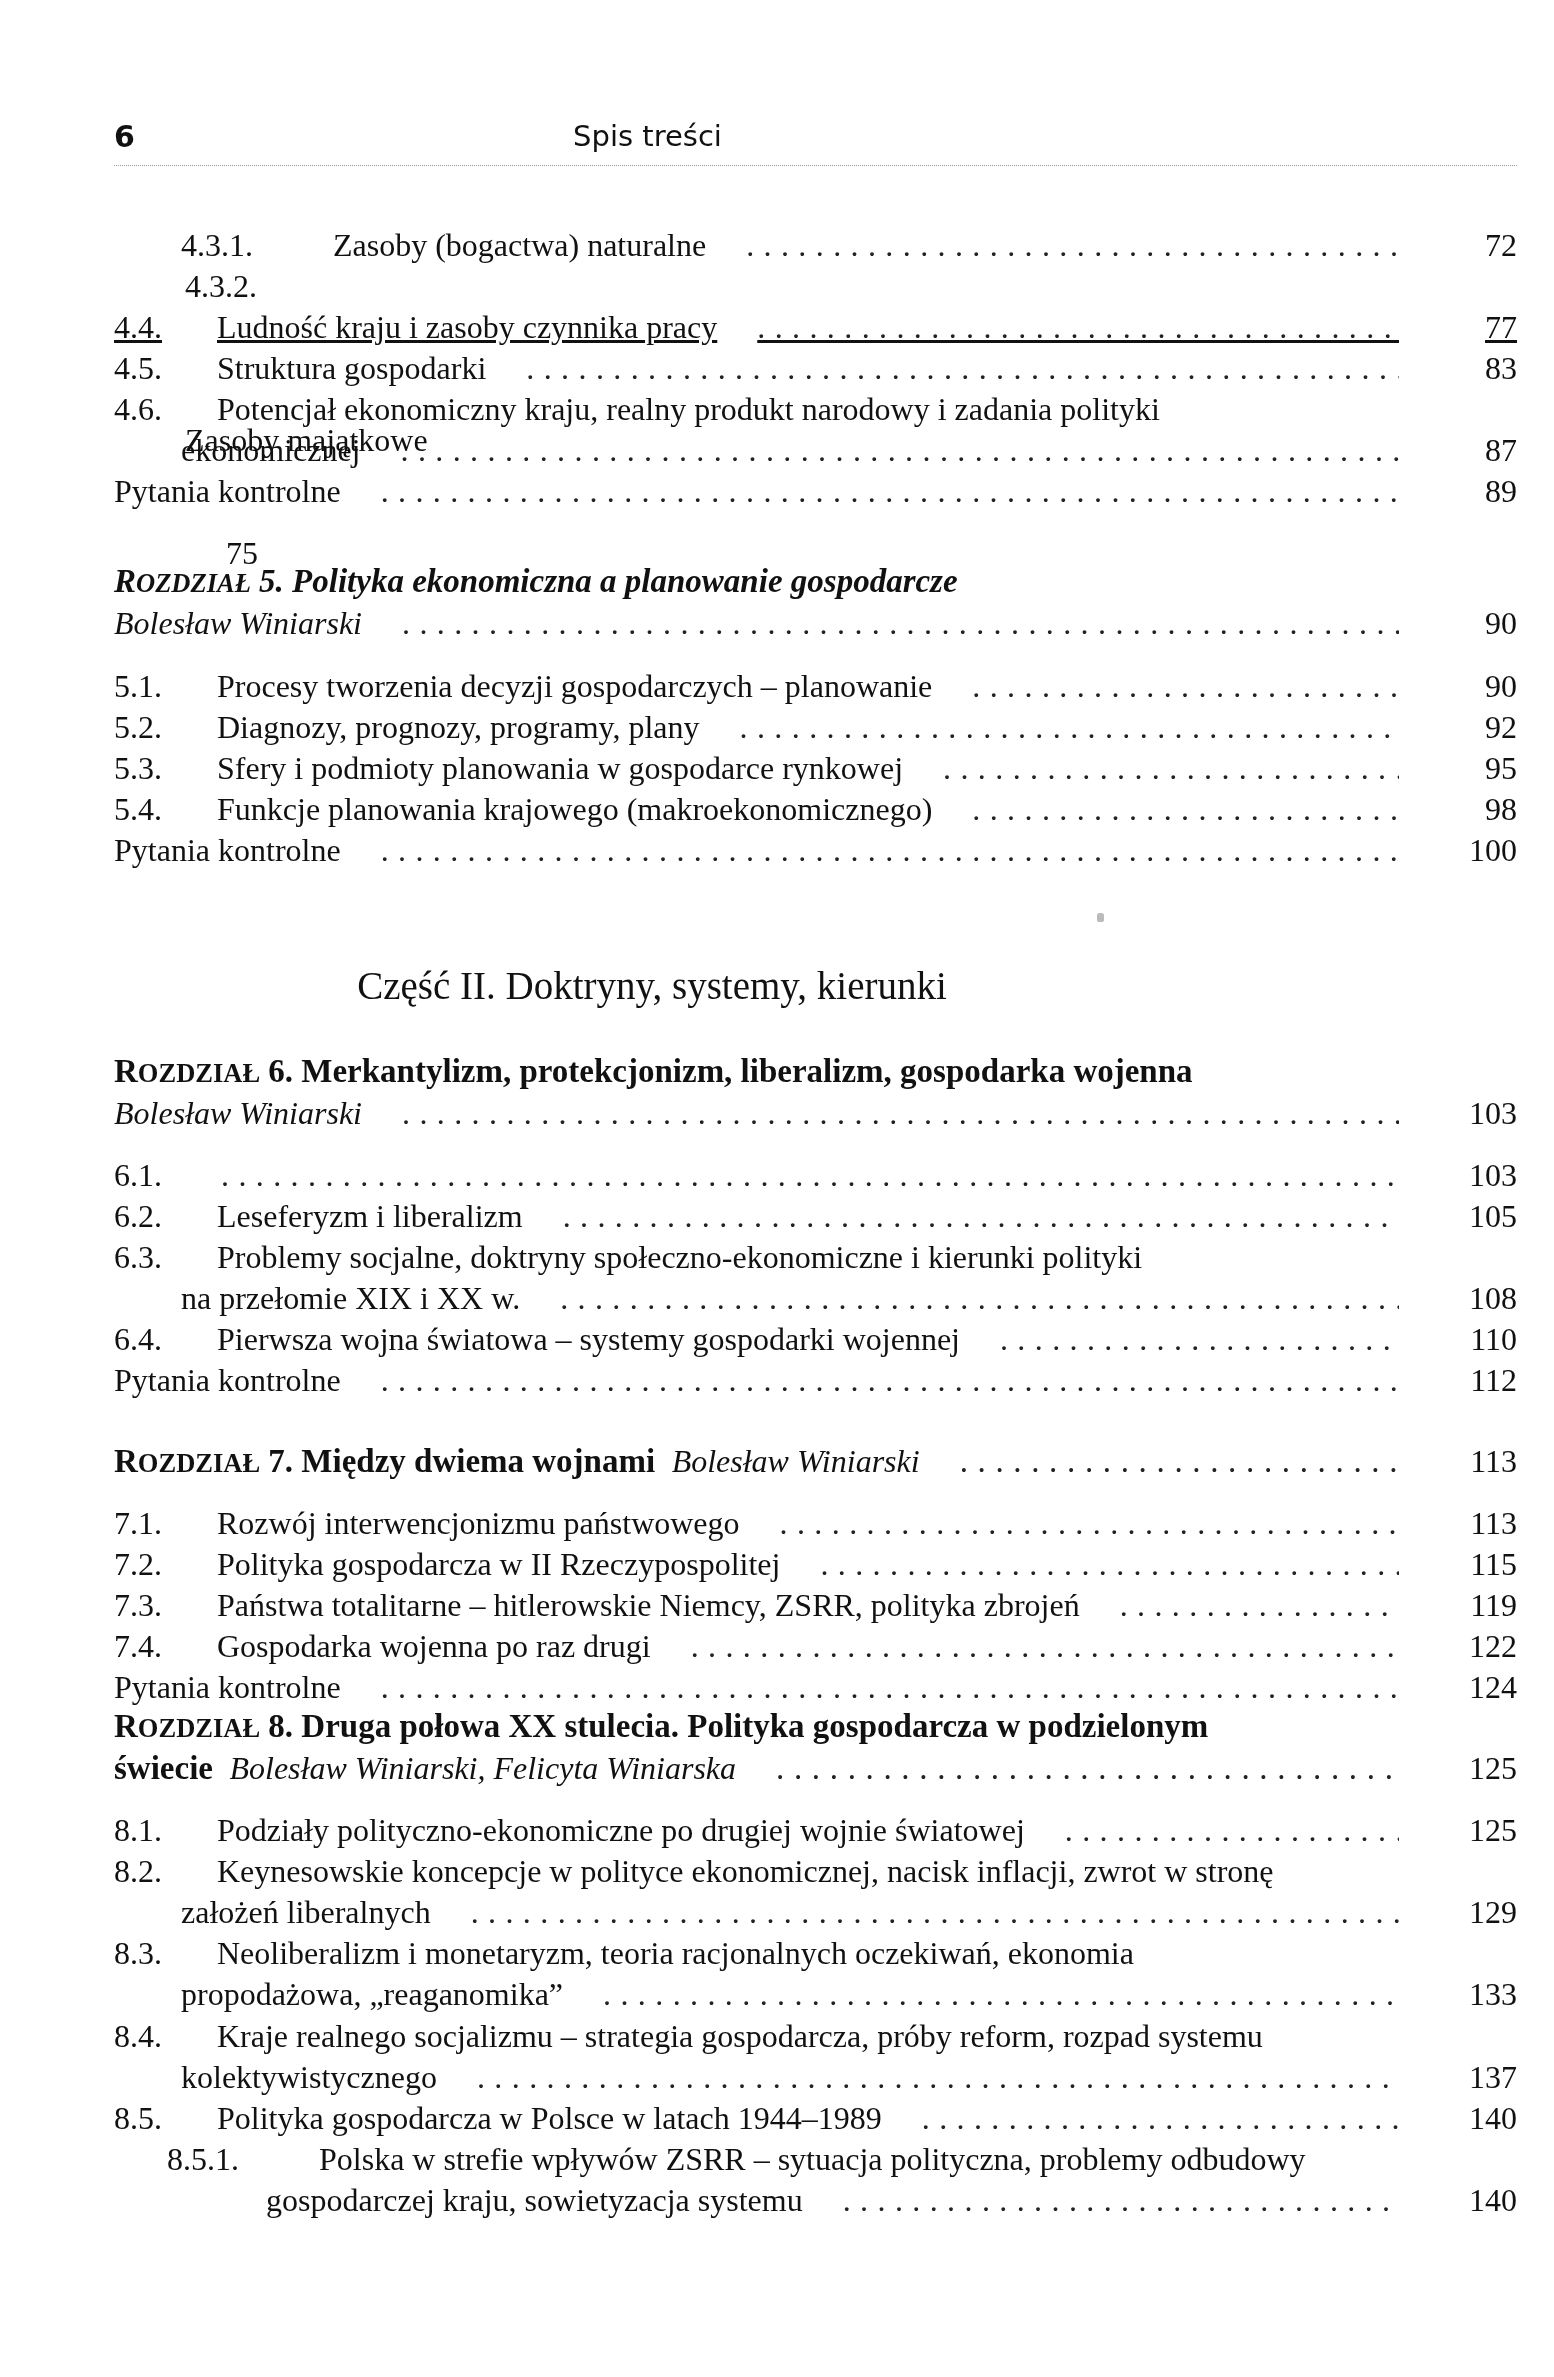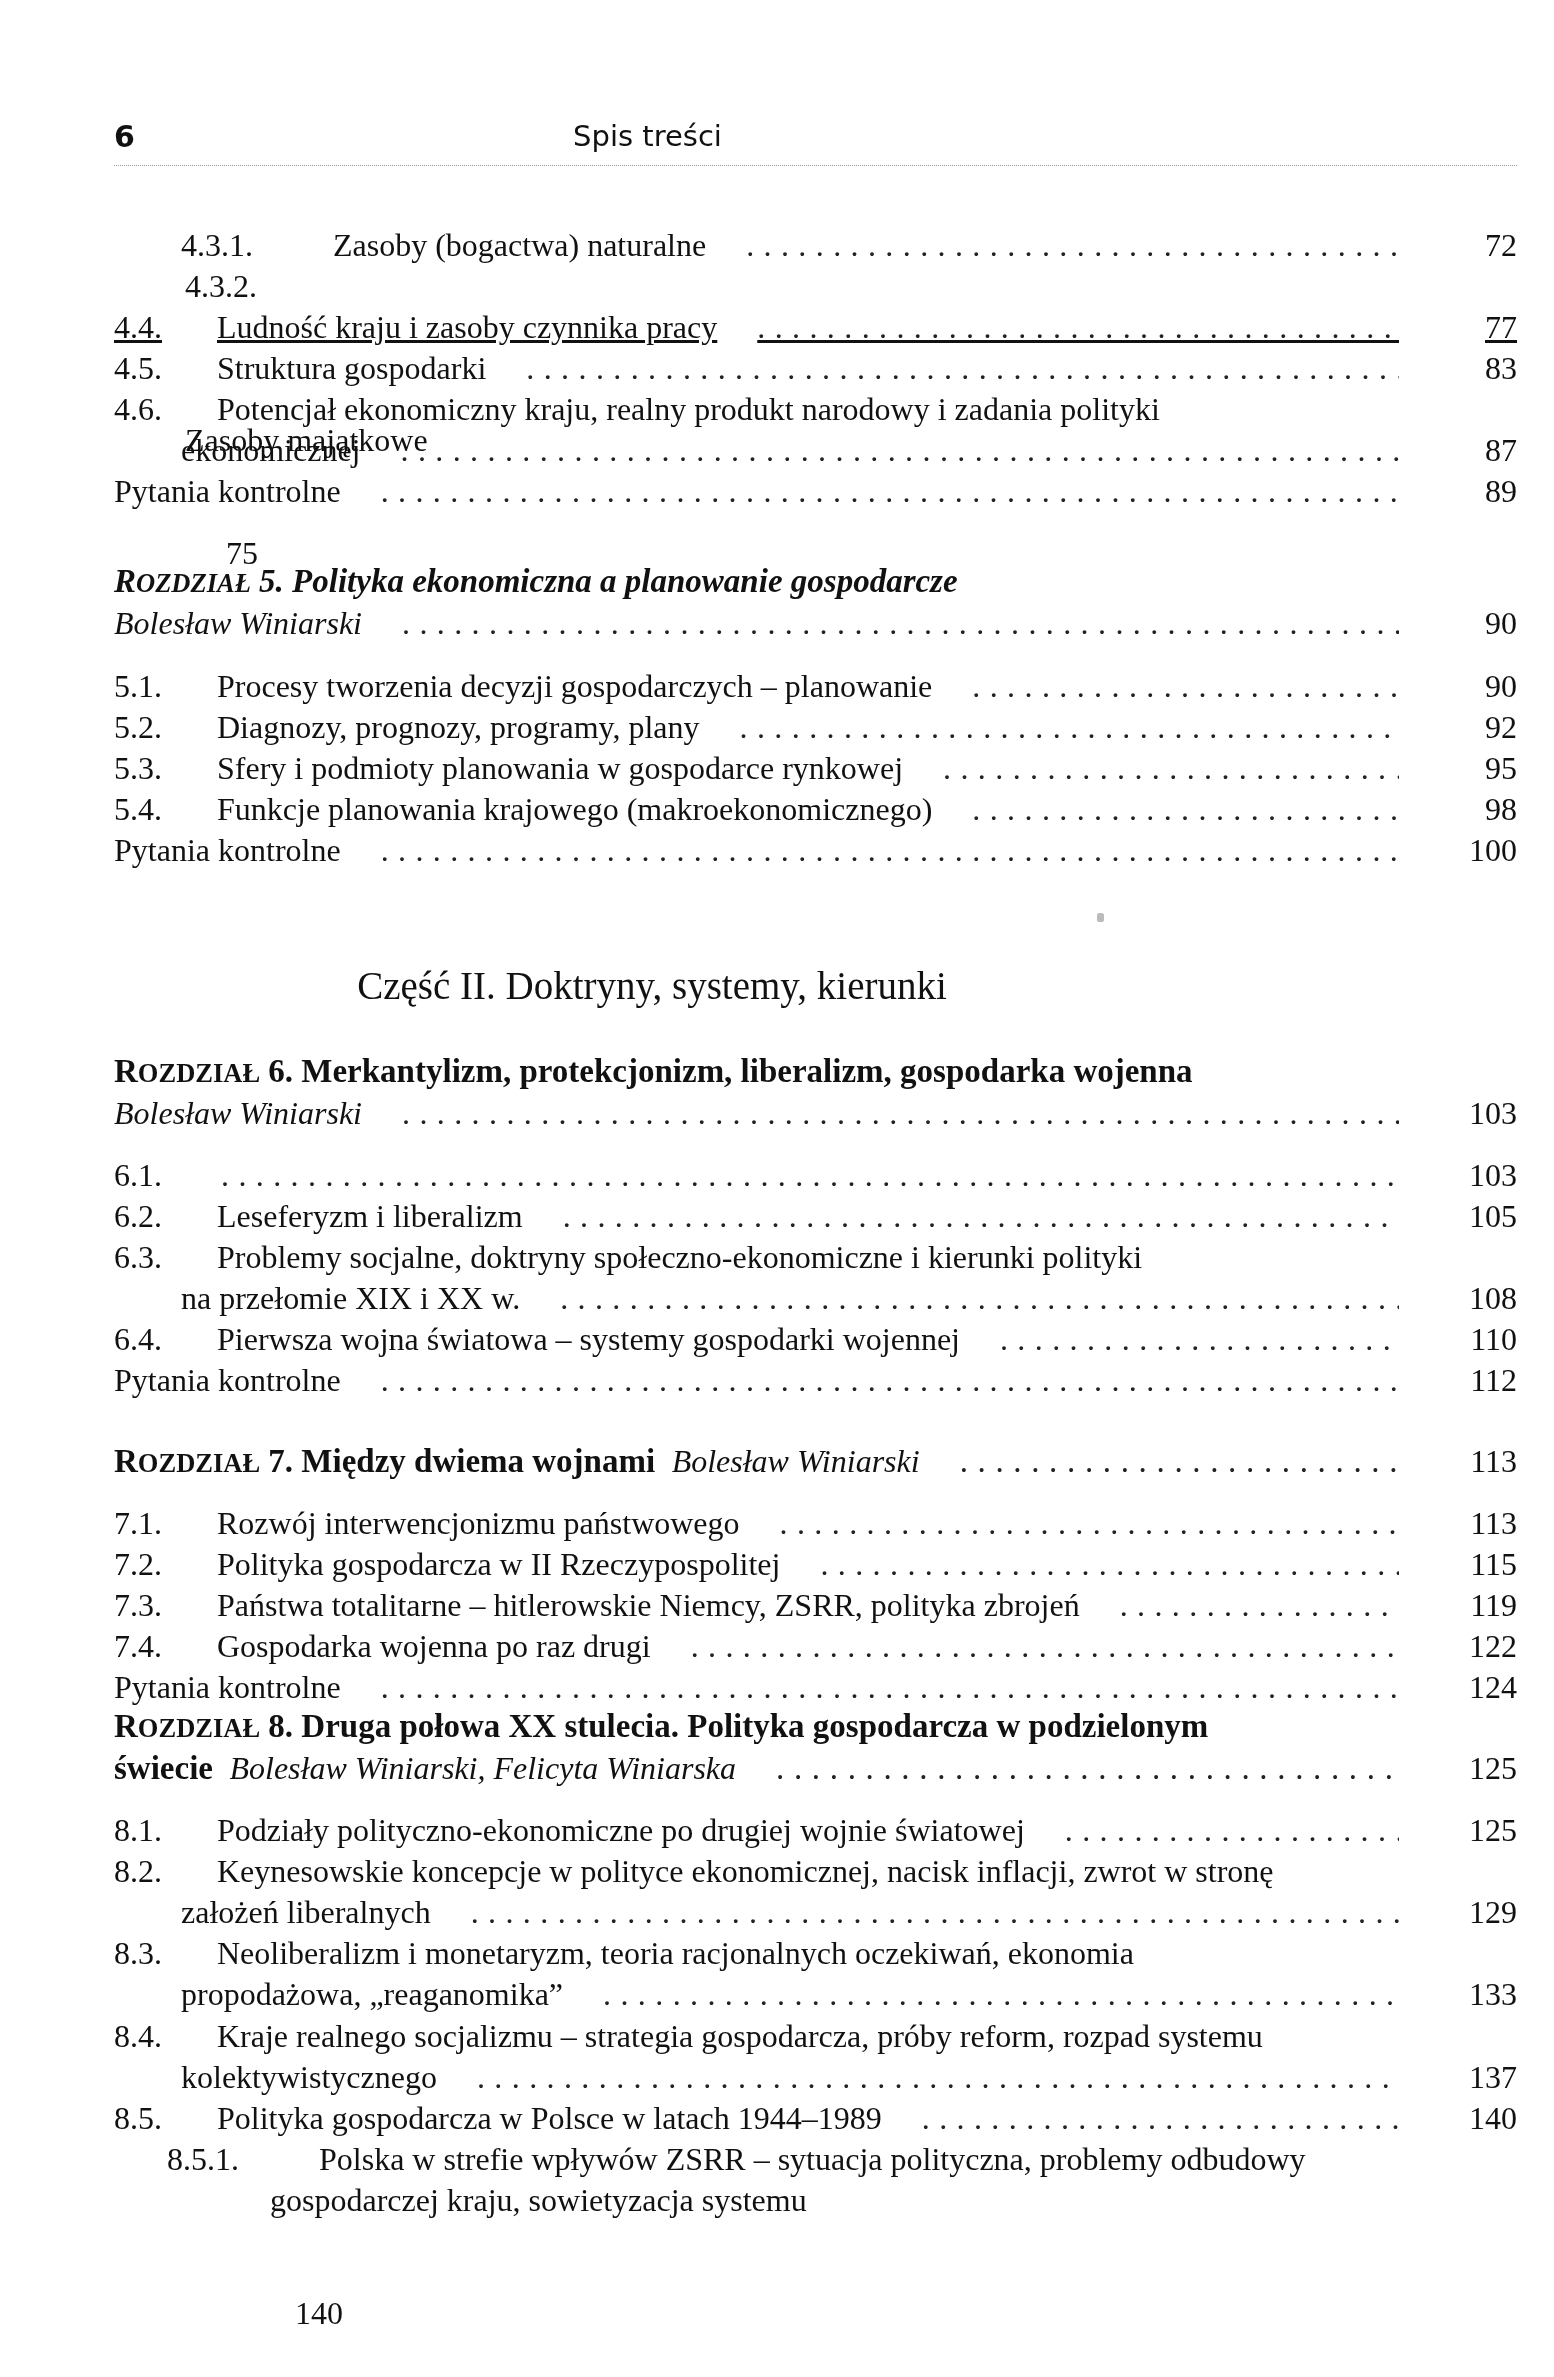--- a/index.html
+++ b/index.html
@@ -224,20 +224,20 @@
 </div>
 <div class="line" style="top:2098px;justify-content:center;">
   <span class="num">8.5.</span>
     <span class="txt">Polityka gospodarcza w Polsce w latach 1944–1989</span>
     <span class="dots"></span>
     <span class="pg">140</span>
 </div>
 <div class="line" style="top:2139px; left:167px; width:1336px;">
   <span class="txt">8.5.1.</span>&nbsp;<span class="txt">Polska w strefie wpływów ZSRR – sytuacja polityczna, problemy odbudowy</span>
 </div>
-<div class="line" style="top:2180px; left:266px; width:1251px;flex-direction:column;">
+<div class="line" style="top:2180px; left:266px; width:1251px;">
   <span class="txt">gospodarczej kraju, sowietyzacja systemu</span>
     <span class="dots"></span>
     <span class="pg">140</span>
 </div>
 
 <div class="speck" style="left:1097px; top:913px;"></div>
 
 
 </body></html>

